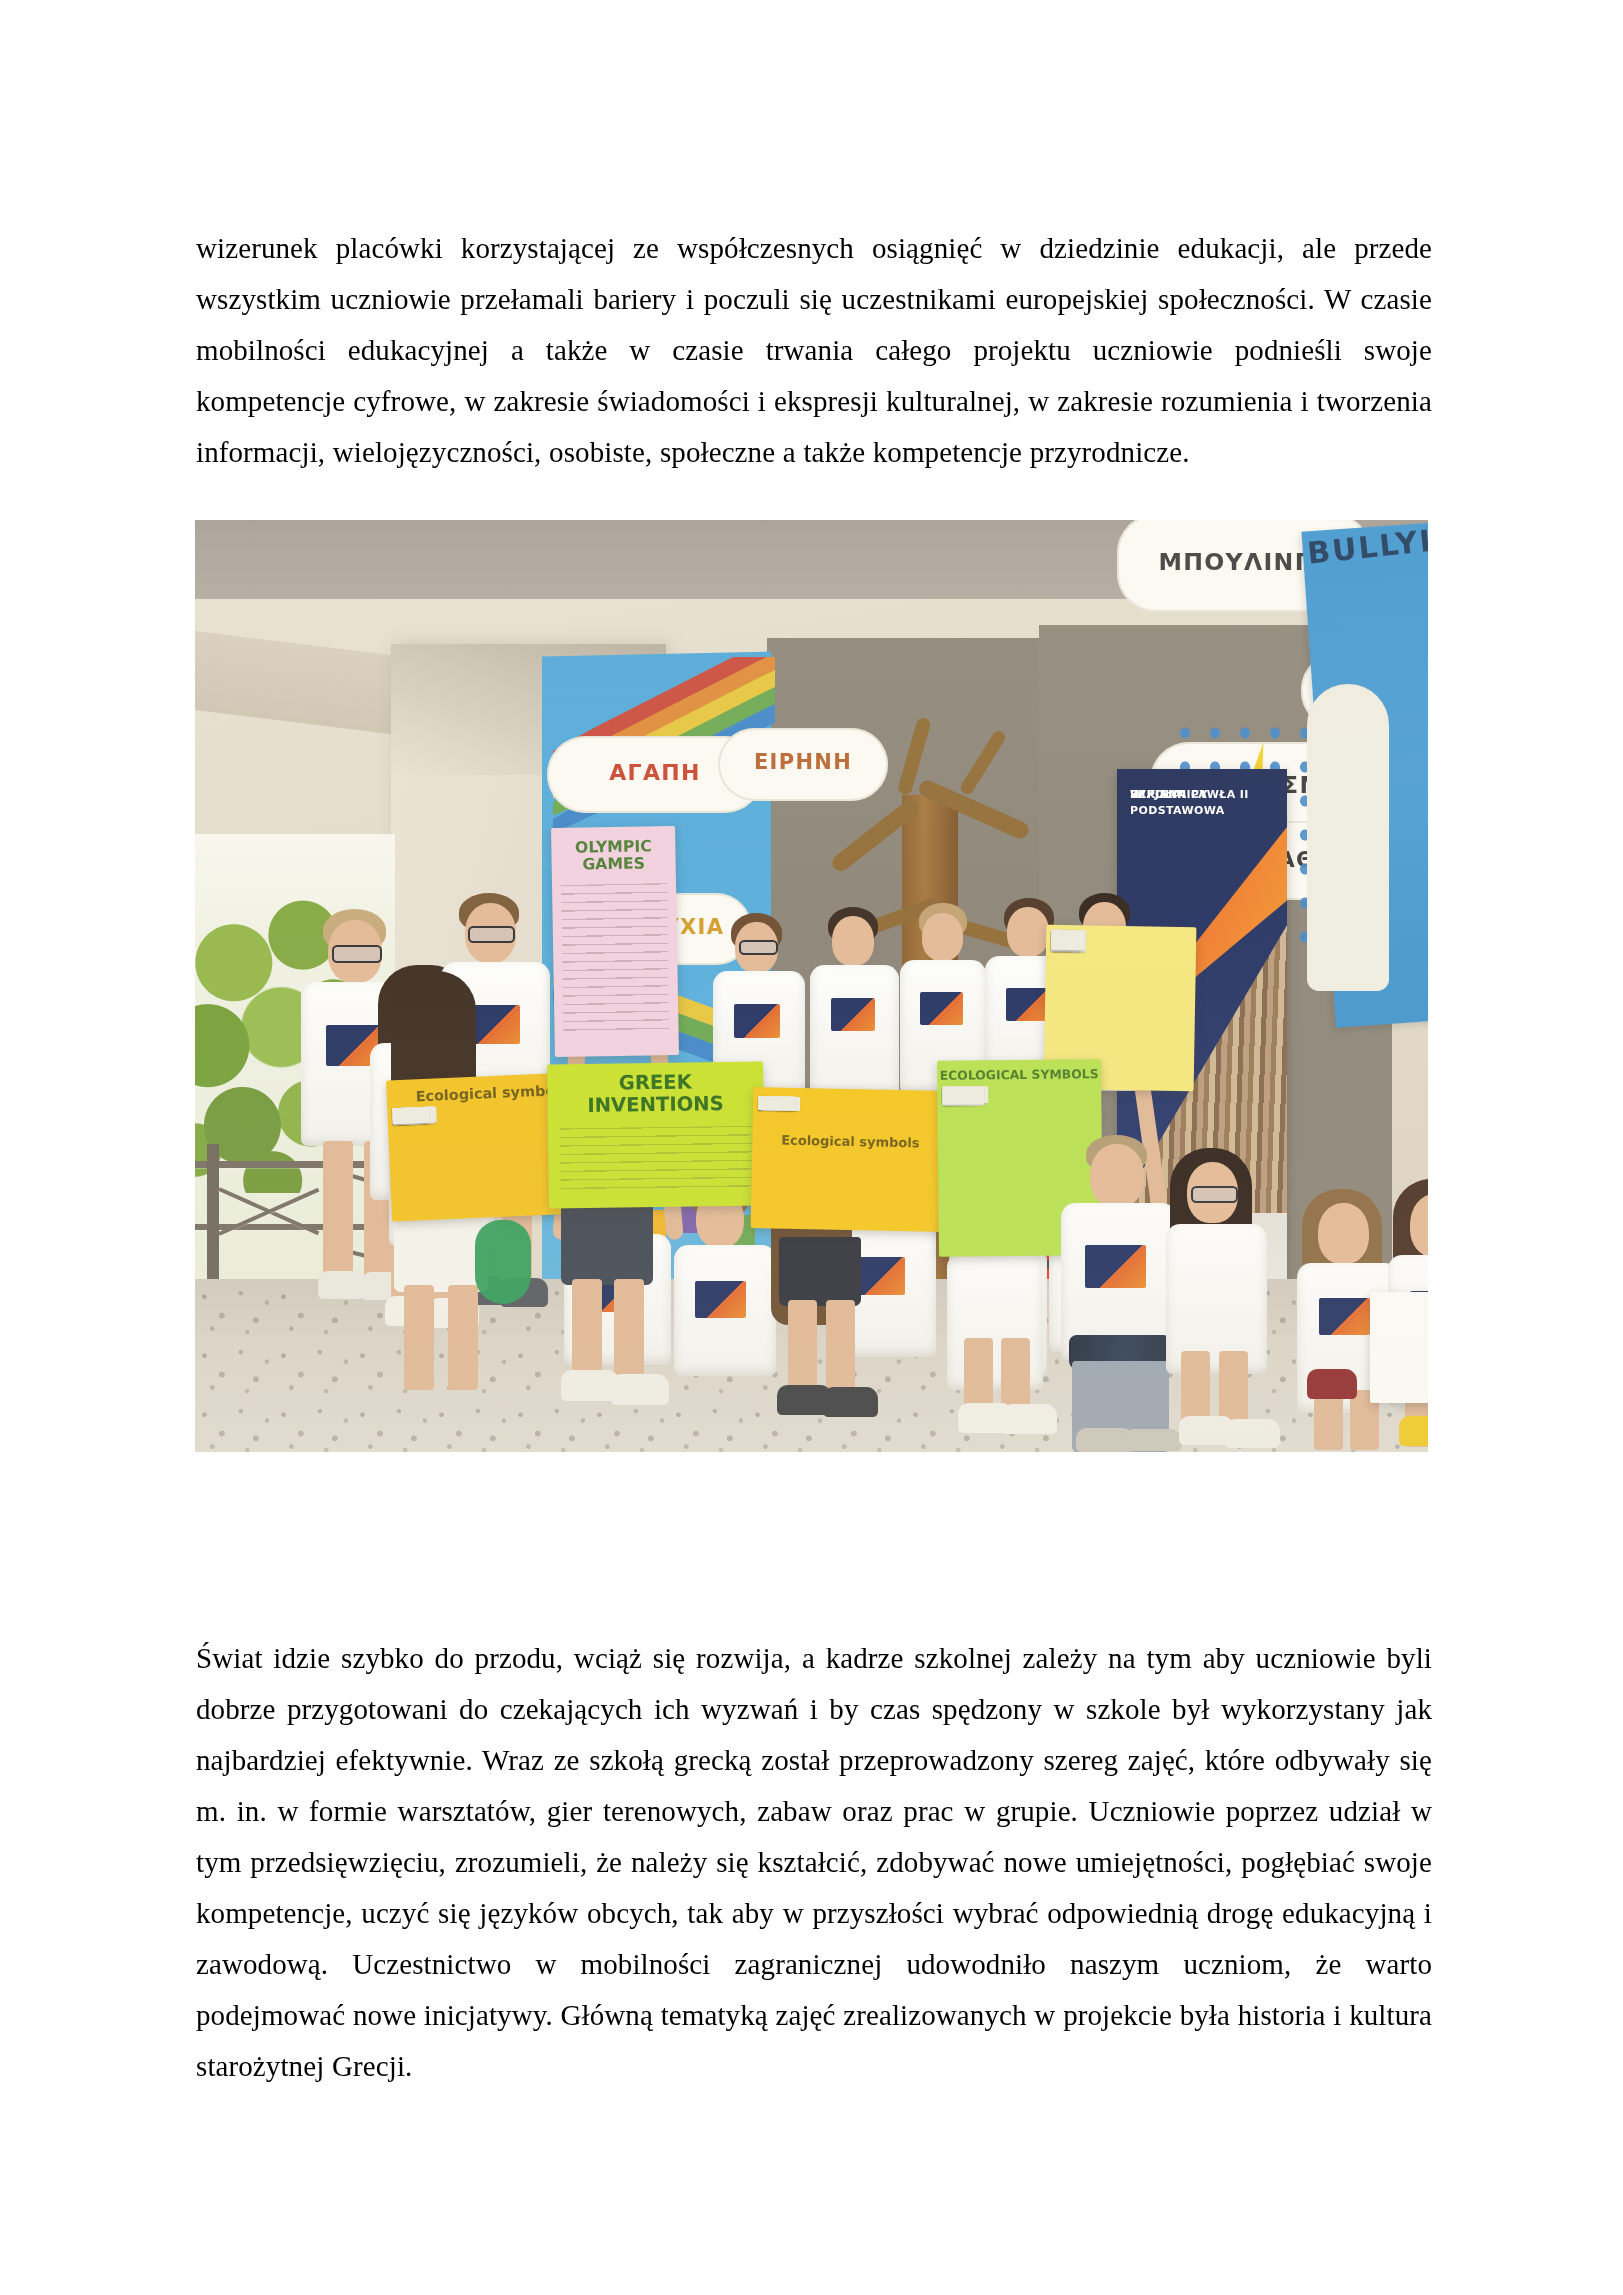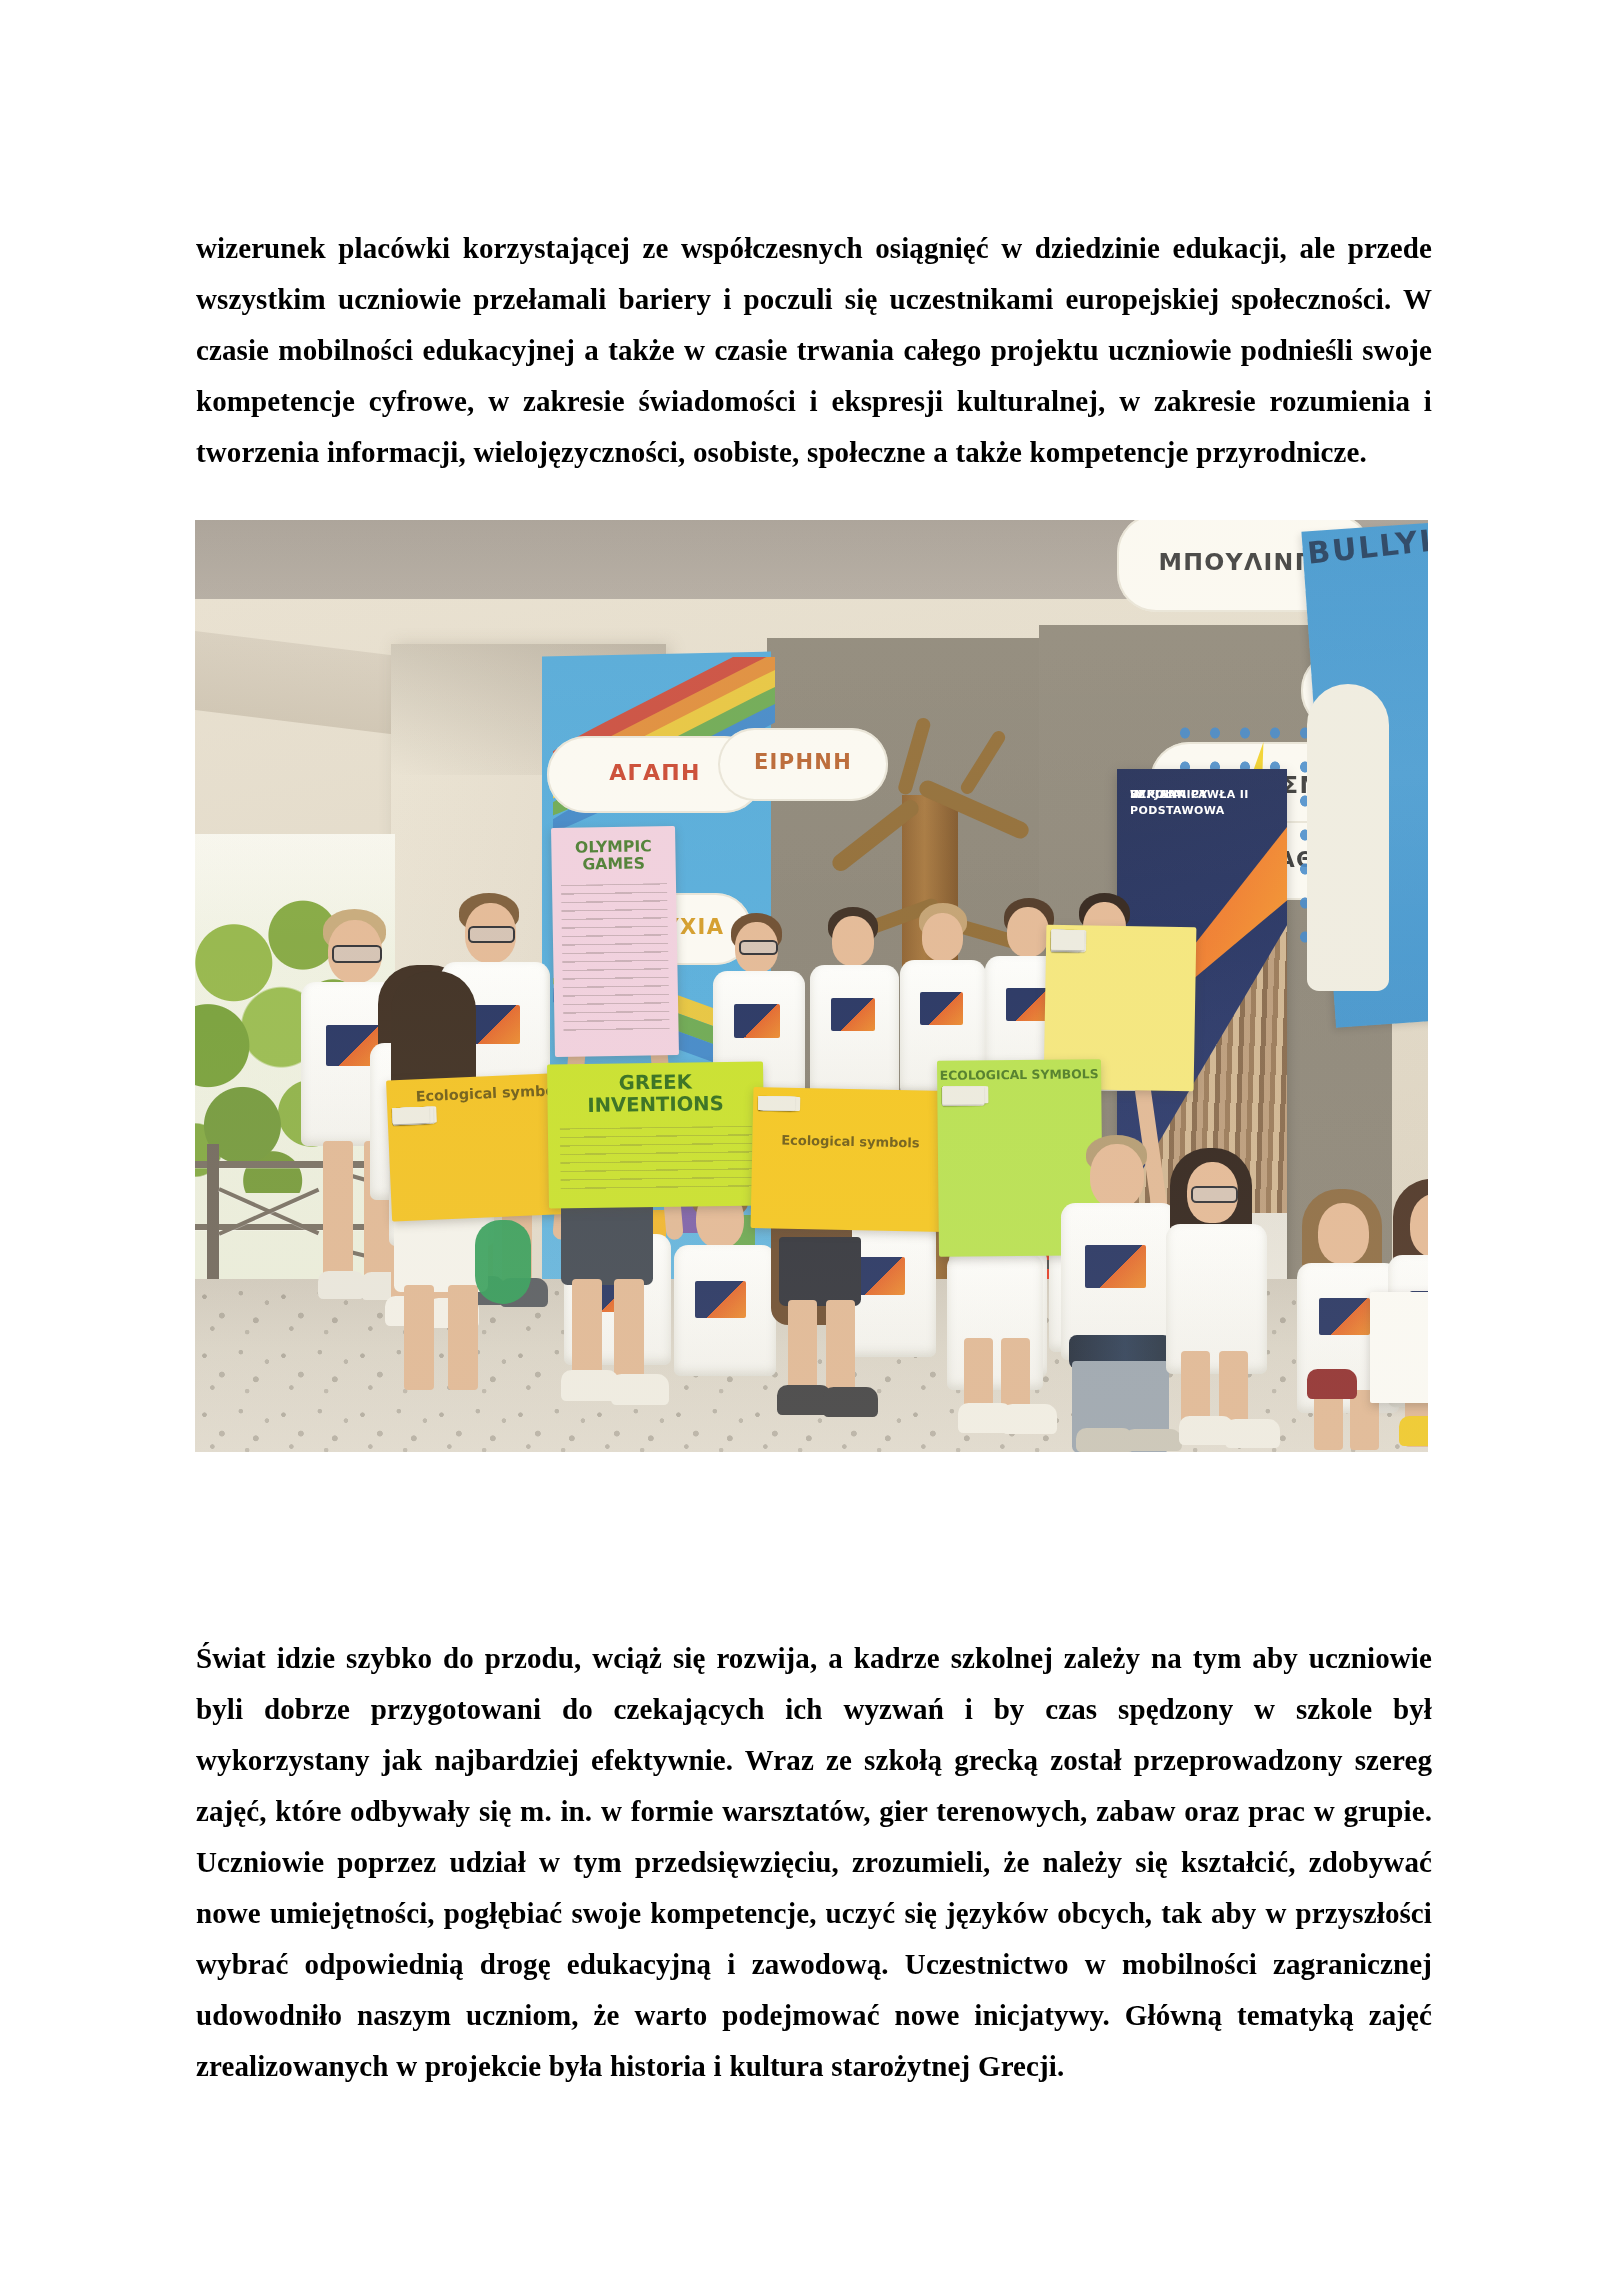--- a/index.html
+++ b/index.html
@@ -28,21 +28,20 @@
     left: 196px;
     width: 1236px;
     text-align: justify;
     text-justify: inter-word;
     font-size: 29px;
     line-height: 51px;
     letter-spacing: 0.1px;
     word-spacing: 0.3px;
     -webkit-hyphens: none;
     hyphens: none;
-    font-weight: bold;
   }
   #para-top { top: 194px; }
   #para-bottom { top: 1604px; }
 
   
   .photo {
     position: absolute;
     left: 195px;
     top: 520px;
     width: 1233px;

